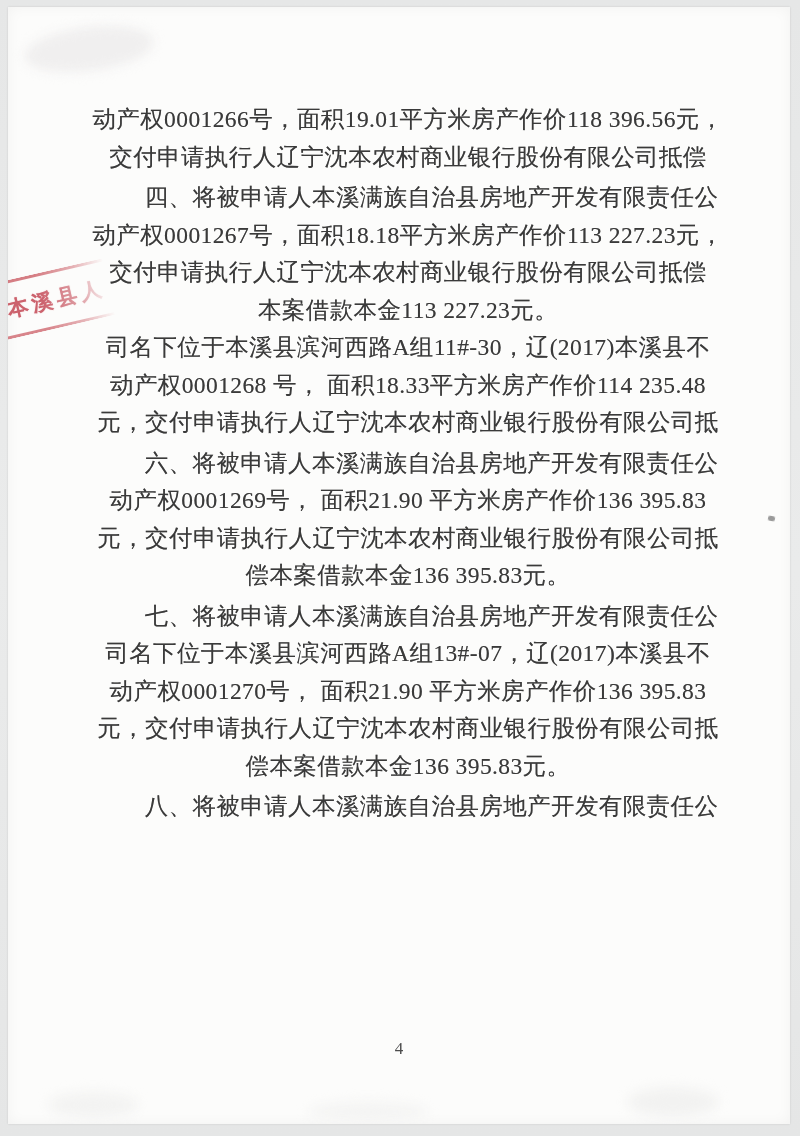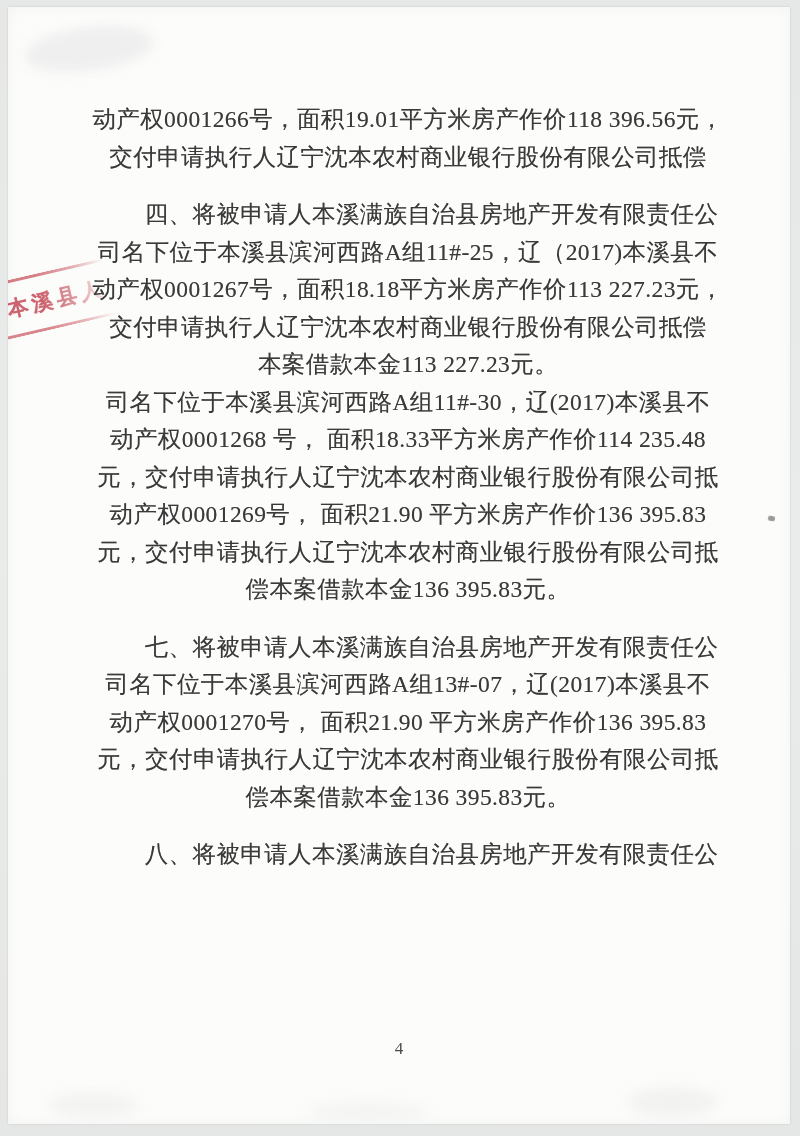--- a/index.html
+++ b/index.html
@@ -86,21 +86,21 @@
     height: 37.5px;
     line-height: 37.5px;
     font-size: 23.5px;
     color: #3a3a3a;
     white-space: nowrap;
     letter-spacing: 0.4px;
     text-shadow: 0 0 0.6px rgba(70,70,70,0.55);
     text-align: center;
   }
   .line.first {
-    margin-top: 20px;
+    margin-top: 3px;
     padding-left: 47px;
   }
   .pagenum {
     position: absolute;
     left: 0;
     top: 1032px;
     width: 100%;
     text-align: center;
     font-size: 17px;
     color: #4c4c4c;
@@ -117,29 +117,29 @@
     <div class="stamp">
       <span>本溪县人</span>
     </div>
 
     <div class="textblock">
 
       <div class="line">动产权0001266号，面积19.01平方米房产作价118 396.56元，</div>
       <div class="line">交付申请执行人辽宁沈本农村商业银行股份有限公司抵偿</div>
 
       <div class="line first">四、将被申请人本溪满族自治县房地产开发有限责任公</div>
-      <div class="line">司名下位于本溪县滨河西路A组11#-25，辽（2017)本溪县不</div>
       <div class="line">动产权0001267号，面积18.18平方米房产作价113 227.23元，</div>
       <div class="line">交付申请执行人辽宁沈本农村商业银行股份有限公司抵偿</div>
       <div class="line">本案借款本金113 227.23元。</div>
 
       <div class="line">司名下位于本溪县滨河西路A组11#-30，辽(2017)本溪县不</div>
       <div class="line">动产权0001268 号， 面积18.33平方米房产作价114  235.48</div>
       <div class="line">元，交付申请执行人辽宁沈本农村商业银行股份有限公司抵</div>
 
+      <div class="line first">六、将被申请人本溪满族自治县房地产开发有限责任公</div>
       <div class="line">动产权0001269号， 面积21.90 平方米房产作价136  395.83</div>
       <div class="line">元，交付申请执行人辽宁沈本农村商业银行股份有限公司抵</div>
       <div class="line">偿本案借款本金136  395.83元。</div>
 
       <div class="line first">七、将被申请人本溪满族自治县房地产开发有限责任公</div>
       <div class="line">司名下位于本溪县滨河西路A组13#-07，辽(2017)本溪县不</div>
       <div class="line">动产权0001270号， 面积21.90 平方米房产作价136  395.83</div>
       <div class="line">元，交付申请执行人辽宁沈本农村商业银行股份有限公司抵</div>
       <div class="line">偿本案借款本金136  395.83元。</div>
 

